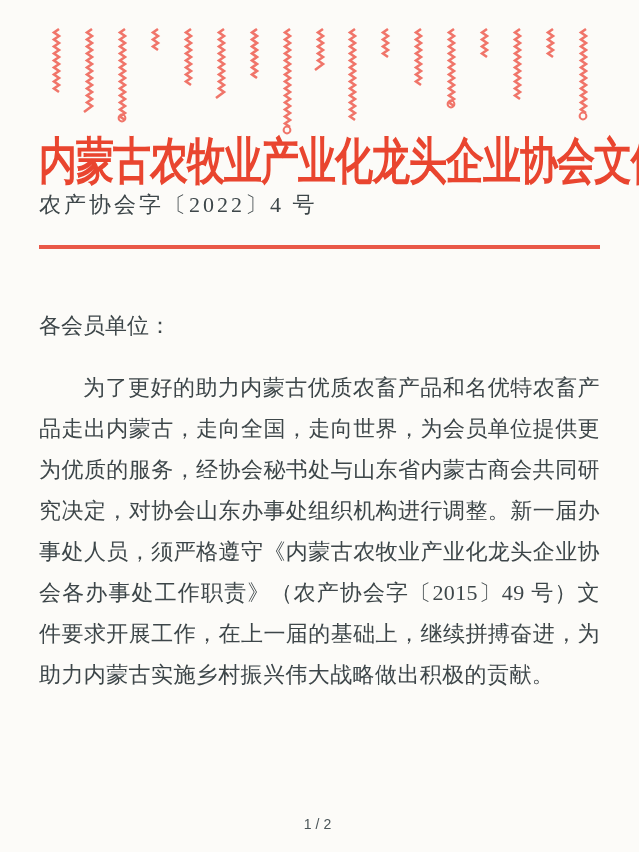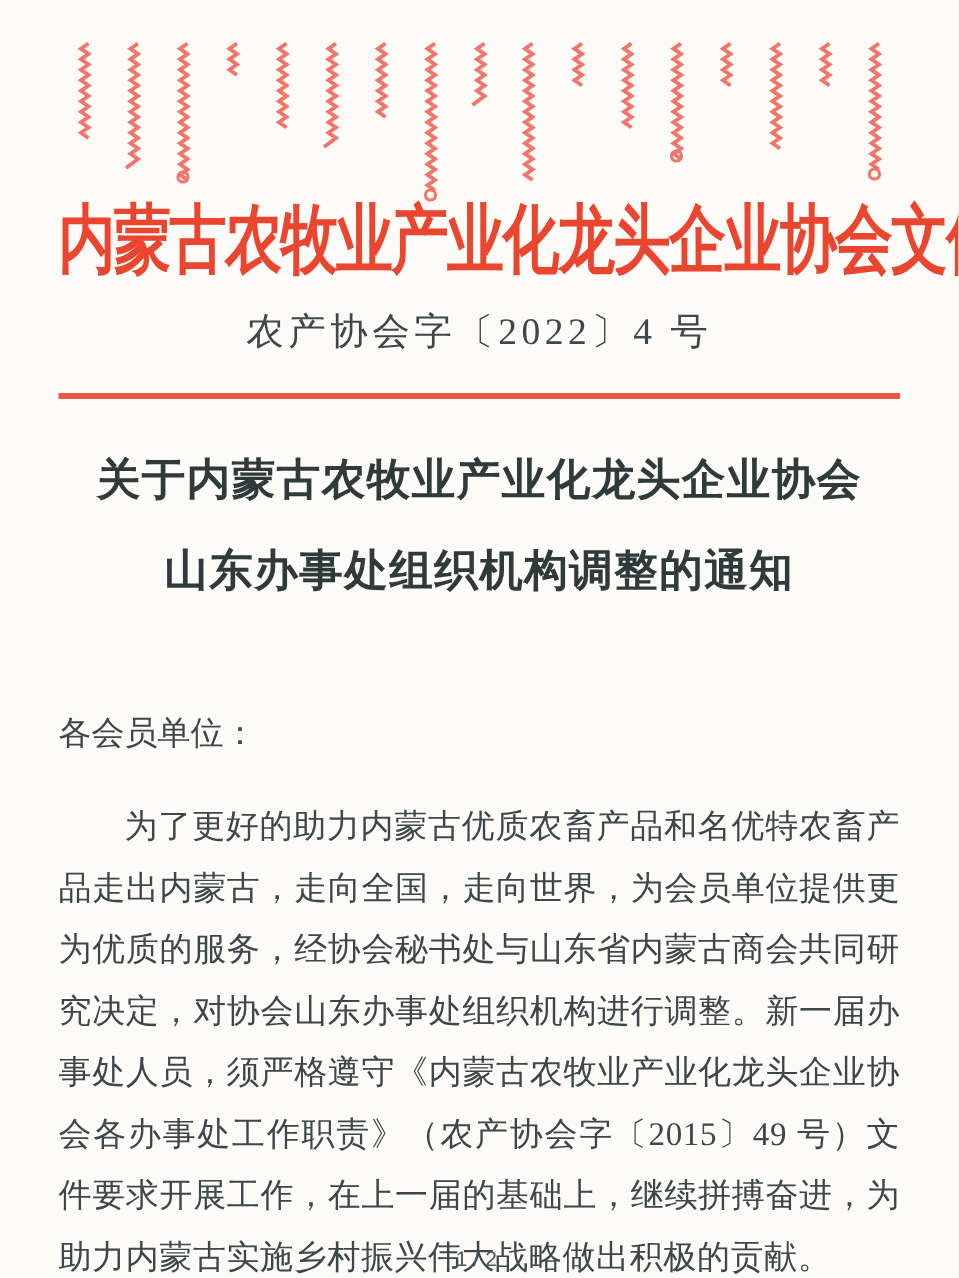--- a/index.html
+++ b/index.html
@@ -36,24 +36,23 @@
     font-weight: bold;
     letter-spacing: -1px;
     white-space: nowrap;
     transform: scaleY(1.32);
     transform-origin: center top;
     height: 58px;
     line-height: 44px;
   }
   
   .doc-number {
-    margin-top: 14px;
-    text-align: center;
+    text-align: left;
     color: var(--body-ink, #3d4649);
-    font-size: 25px;
+    font-size: 22px;
     letter-spacing: 3px;
   }
   
   .red-rule {
     border: none;
     height: 4px;
     background: var(--rule-red, #e95848);
     margin: 25px 0 0 0;
   }
   
@@ -82,21 +81,21 @@
   .paragraph {
     margin: 21px 0 0 0;
     text-indent: 2em;
     text-align: justify;
     text-justify: inter-ideograph;
     letter-spacing: 0.4px;
   }
   
   .footer {
     position: absolute;
-    bottom: 5px;
+    bottom: 20px;
     left: 0;
     width: 100%;
     text-align: center;
     font-family: "Liberation Sans", "DejaVu Sans", sans-serif;
     font-size: 14px;
     letter-spacing: 4px;
     color: #4a5558;
   }
 </style>
 </head>
@@ -161,24 +160,20 @@
         <circle cx="9" cy="90" r="3.4" fill="none" stroke="#f0756a" stroke-width="2"></circle>
       </svg>
     </div>
 
   <h1 class="org-title">内蒙古农牧业产业化龙头企业协会文件</h1>
 
   <div class="doc-number">农产协会字〔2022〕4 号</div>
 
   <hr class="red-rule">
 
-  <h2 class="notice-title">
-    <span class="line">关于内蒙古农牧业产业化龙头企业协会</span>
-    <span class="line">山东办事处组织机构调整的通知</span>
-  </h2>
 
   <div class="body-block">
     <p class="salutation">各会员单位：</p>
     <p class="paragraph">为了更好的助力内蒙古优质农畜产品和名优特农畜产品走出内蒙古，走向全国，走向世界，为会员单位提供更为优质的服务，经协会秘书处与山东省内蒙古商会共同研究决定，对协会山东办事处组织机构进行调整。新一届办事处人员，须严格遵守《内蒙古农牧业产业化龙头企业协会各办事处工作职责》（农产协会字〔2015〕49 号）文件要求开展工作，在上一届的基础上，继续拼搏奋进，为助力内蒙古实施乡村振兴伟大战略做出积极的贡献。</p>
   </div>
 
   <div class="footer">1/2</div>
 
 </div>
 

